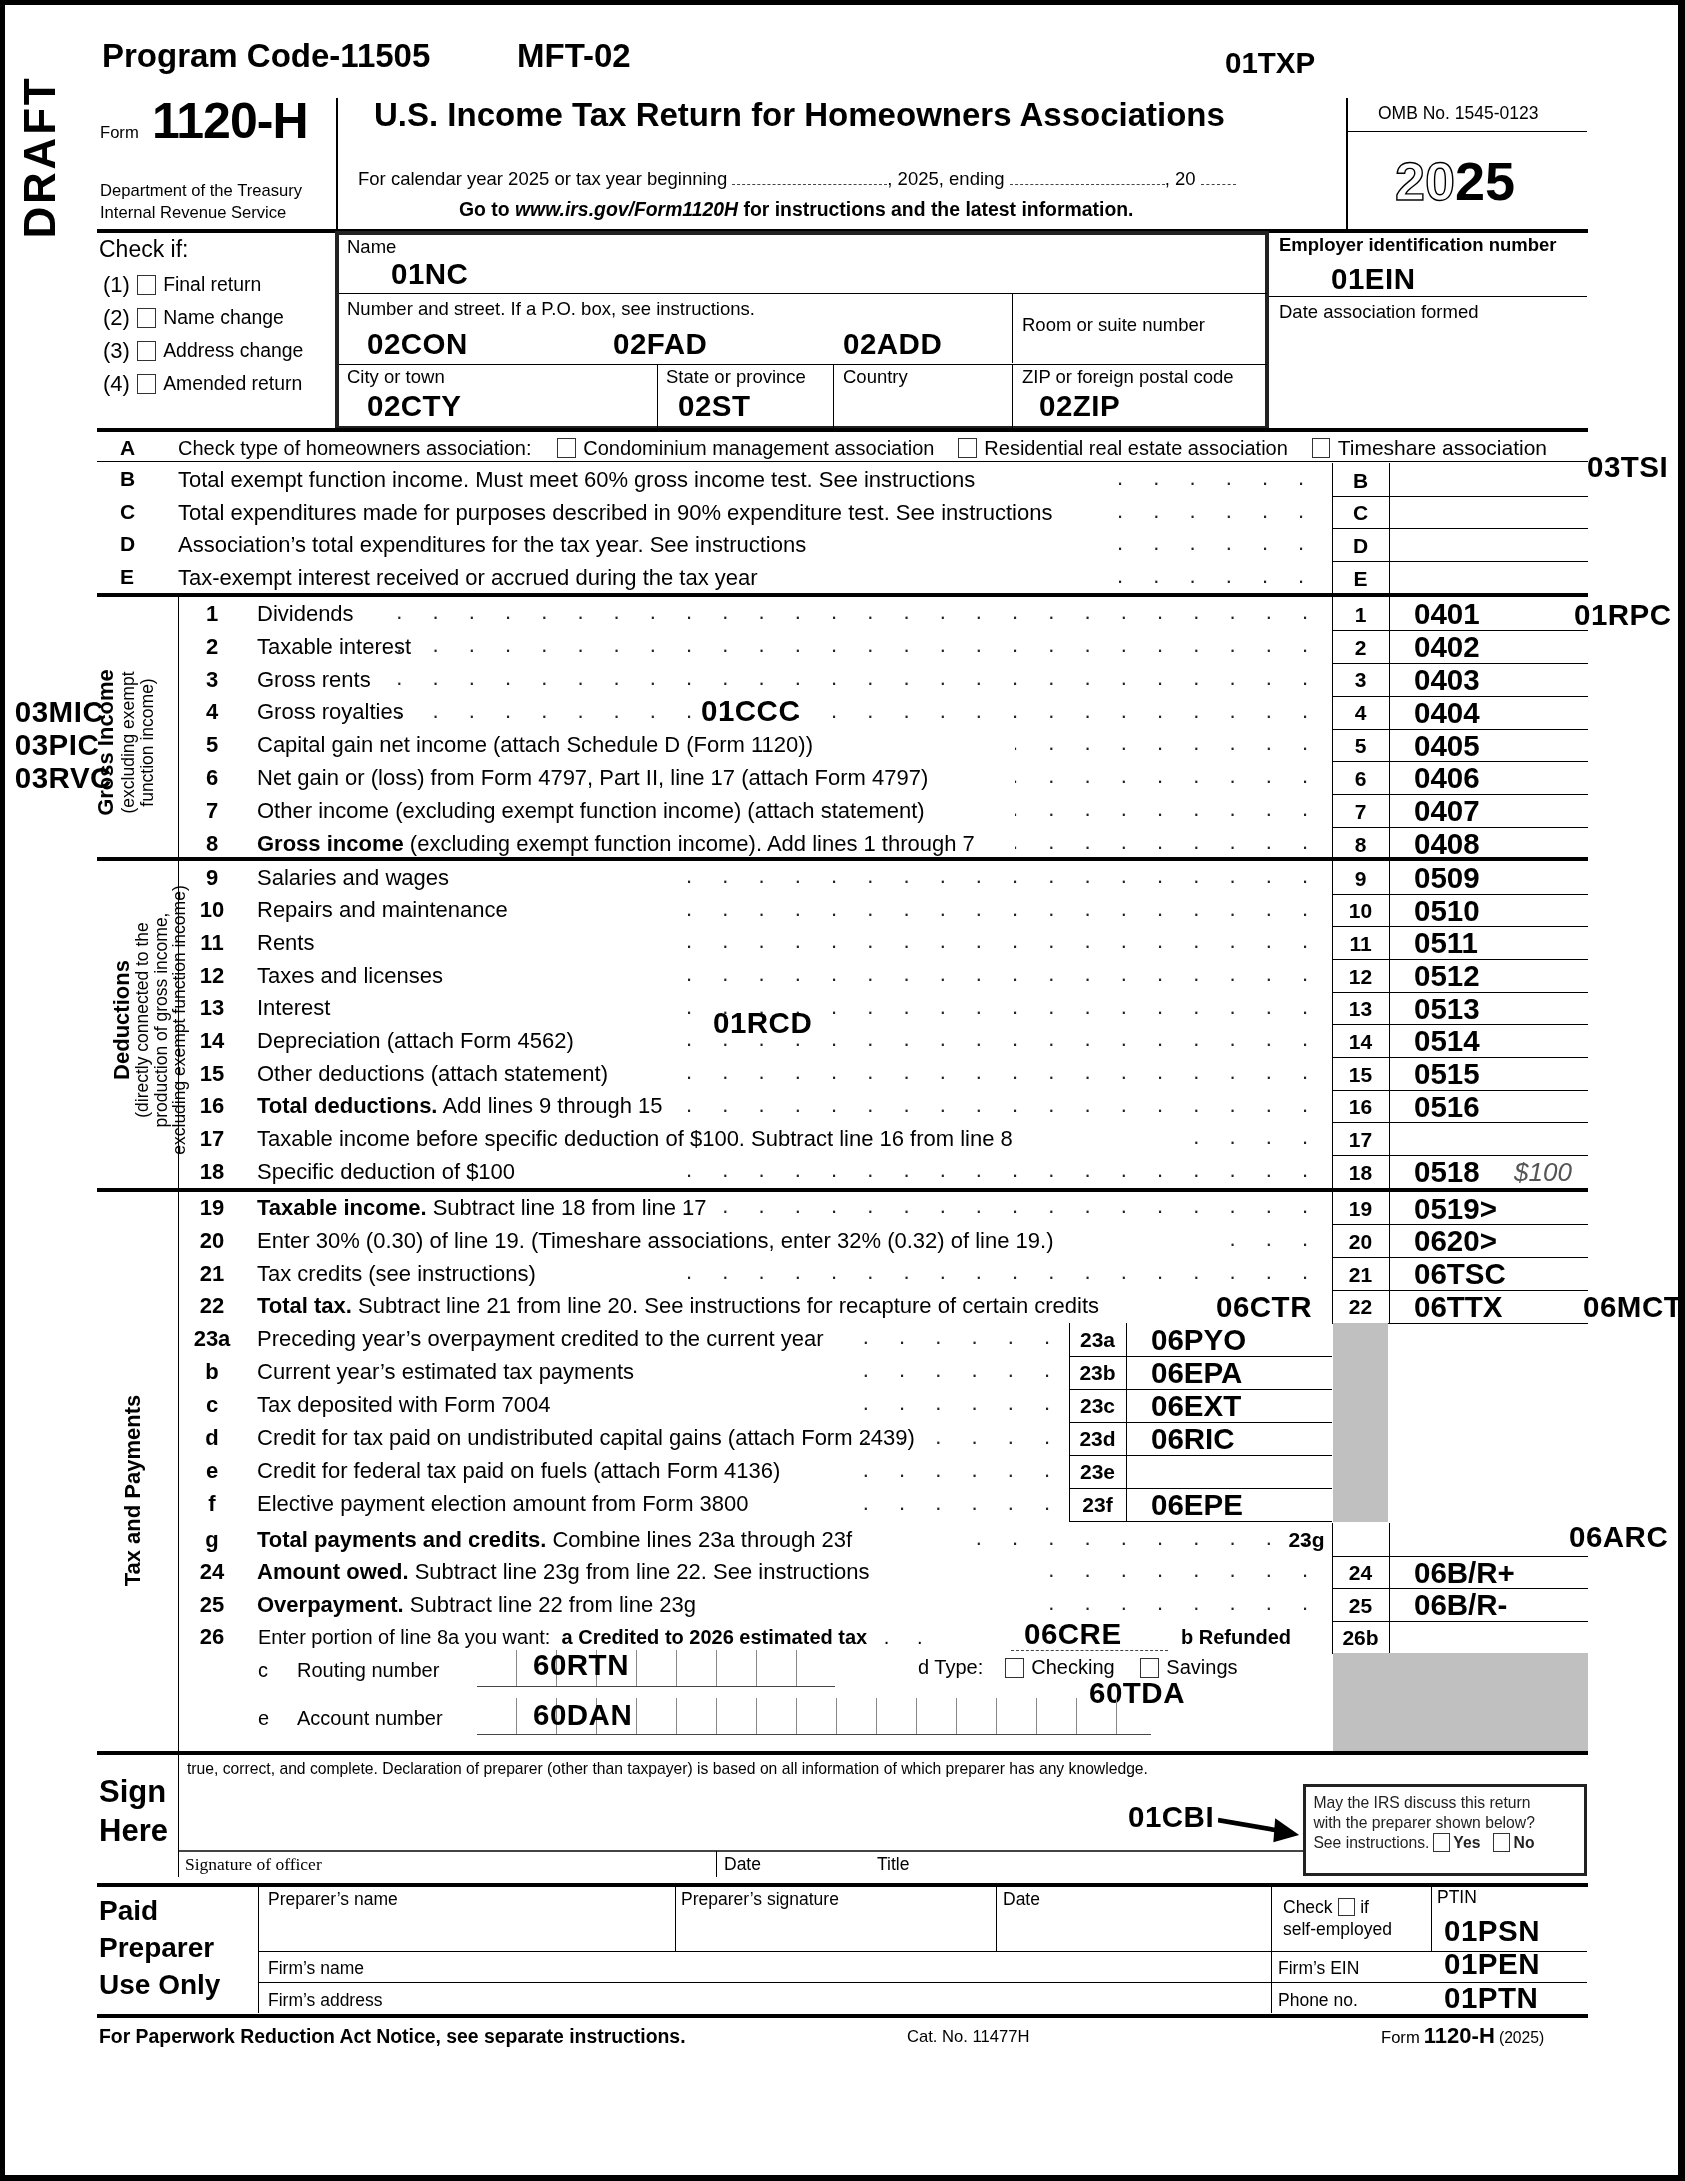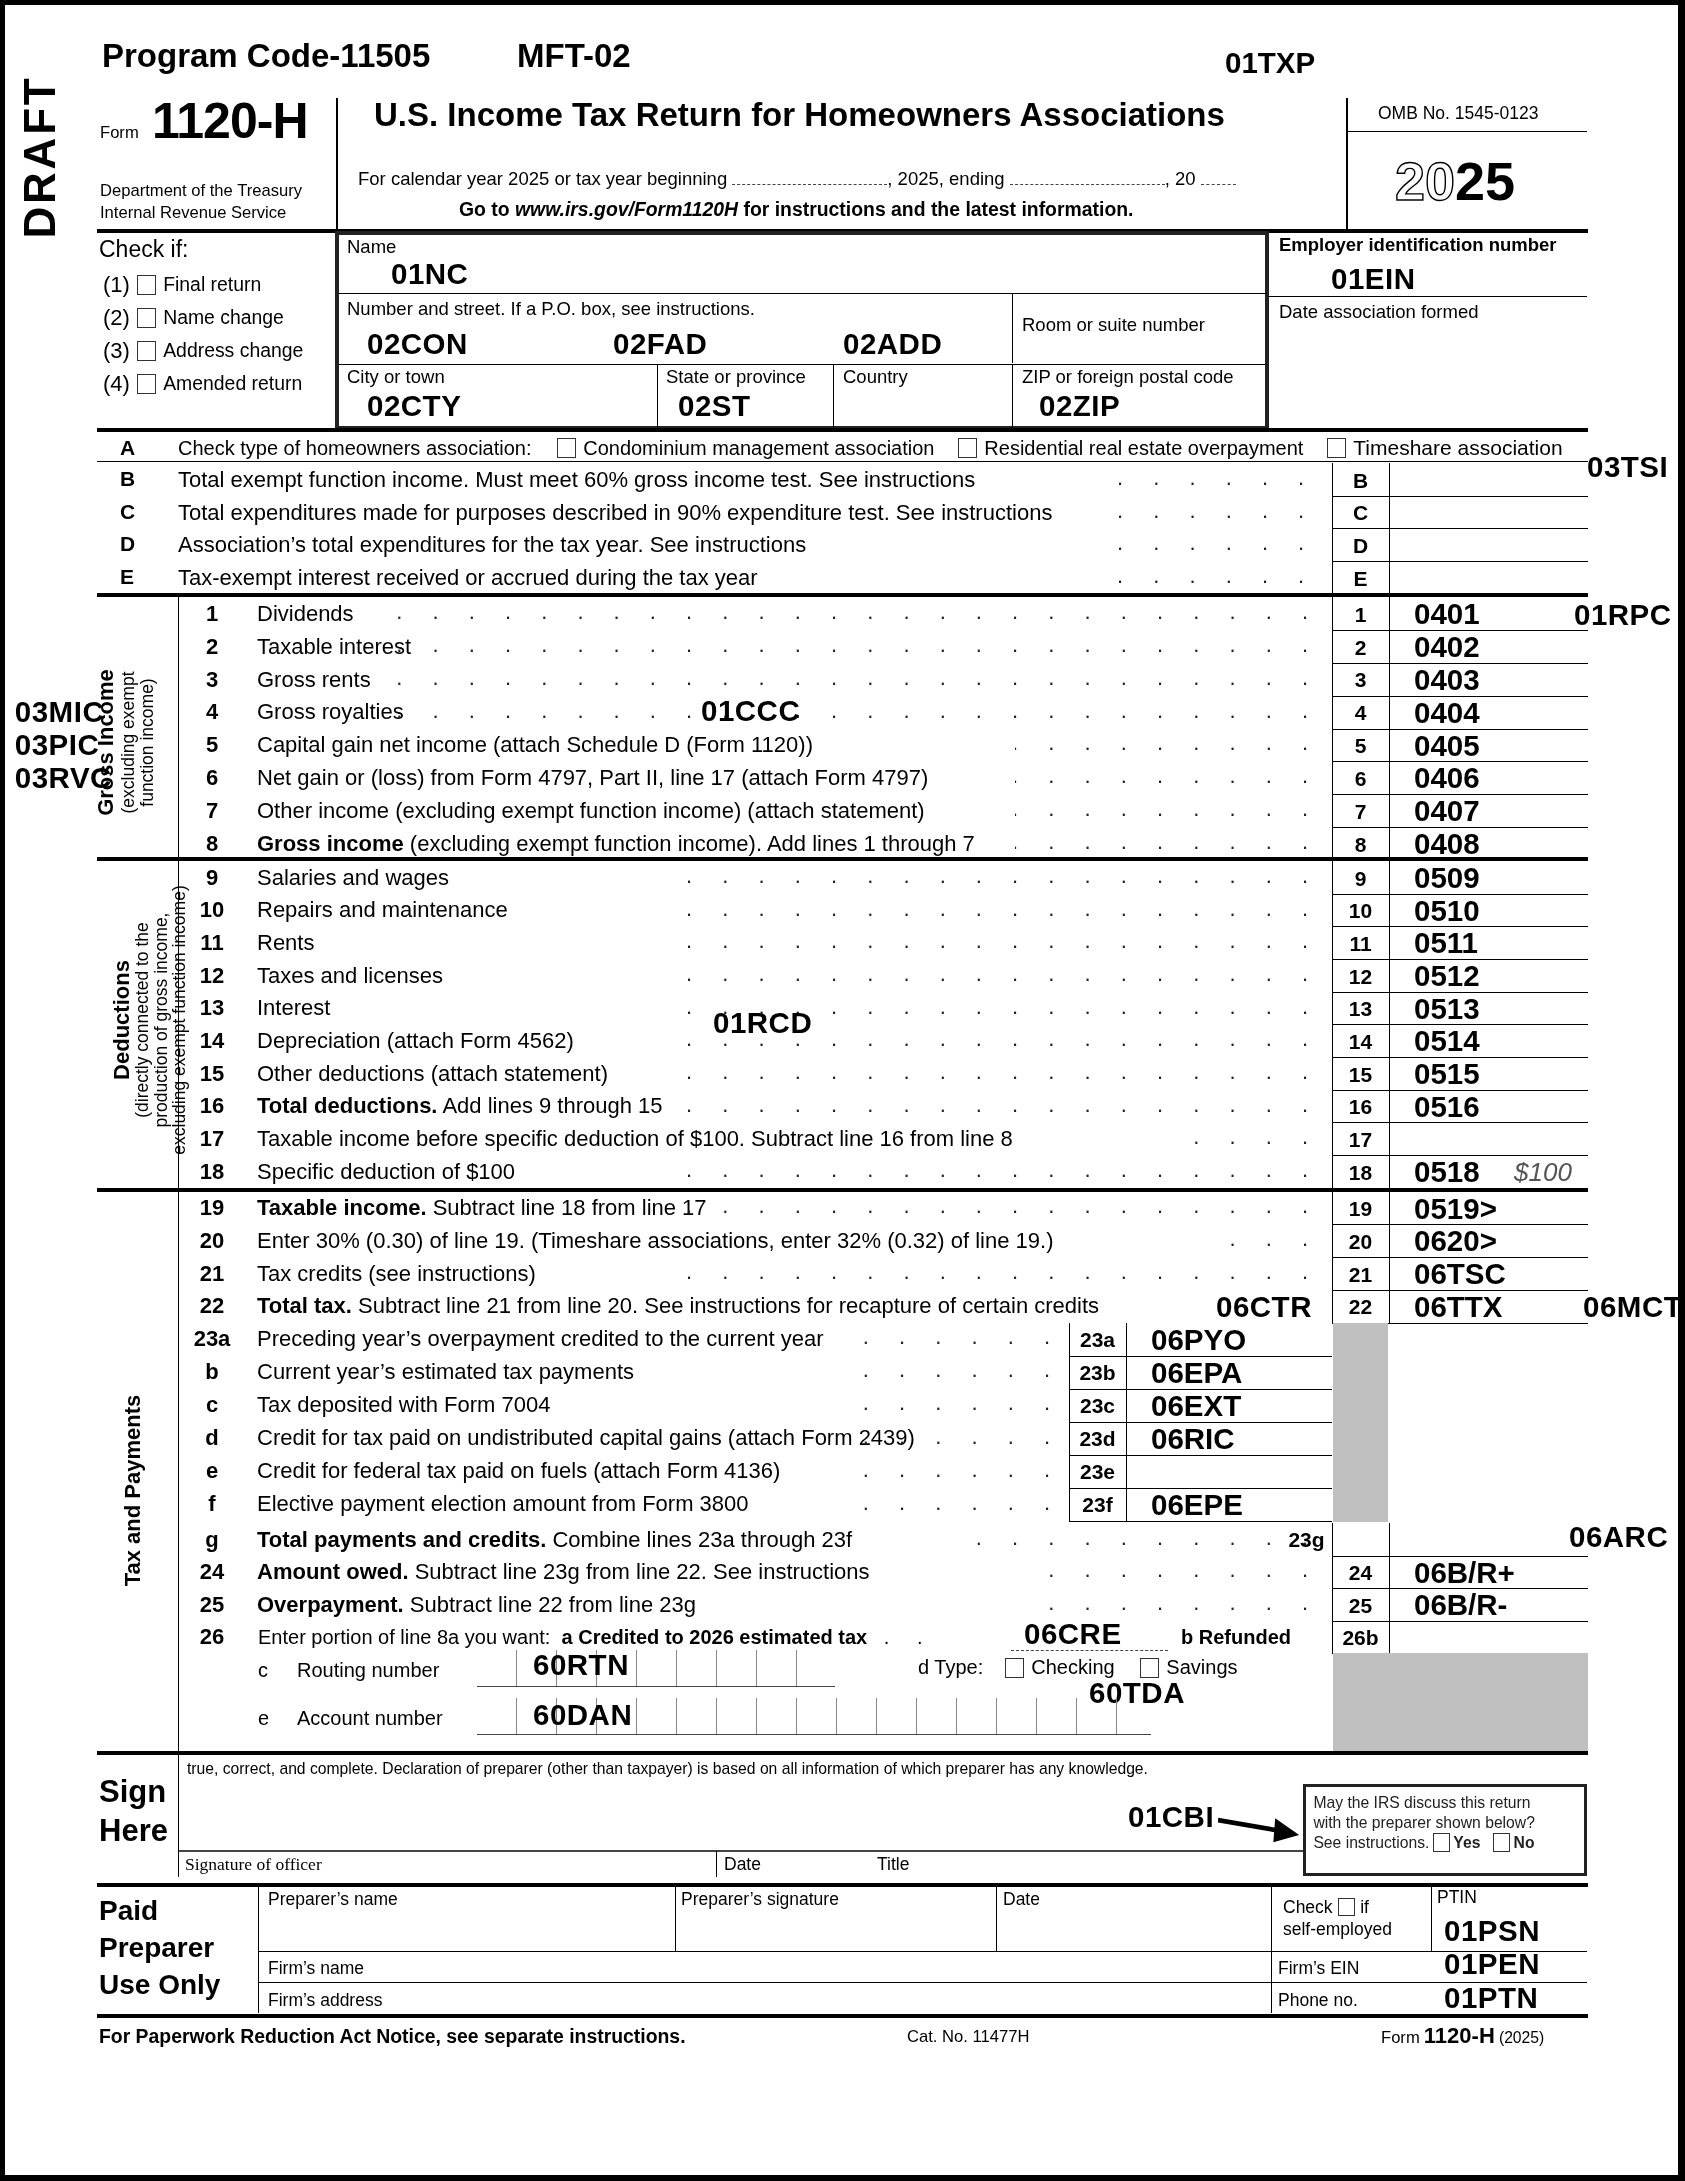--- a/index.html
+++ b/index.html
@@ -114,21 +114,21 @@
 <div class="hthick" style="left:97px;top:428px;width:1491px;height:3.7px;"></div>
 
 <div class="abs" style="left:120px;top:436px;font-size:21px;font-weight:bold;">A</div>
 <div class="abs" style="left:178px;top:436px;font-size:20px;white-space:nowrap;display:flex;align-items:center;gap:7.4px;">
   <span>Check type of homeowners association:</span>
   <span style="width:11px;"></span>
   <span class="cb"></span>
     <span>Condominium management association</span>
   <span style="width:9.2px;"></span>
   <span class="cb"></span>
-    <span>Residential real estate overpayment</span>
+    <span>Residential real estate association</span>
   <span style="width:9.2px;"></span>
   <span class="cb"></span>
     <span style="font-size:21px;">Timeshare association</span>
 </div>
 <div class="code" style="left:1587px;top:450px;">03TSI</div>
 <div class="hline" style="left:97px;top:461px;width:1491px;height:1.4px;"></div>
 
 <div id="be-lines">
     <div style="position:absolute;left:120px;top:467px;font-size:21px;font-weight:bold;">B</div>
     <div class="row-text" style="left:178px;top:467px;">Total exempt function income. Must meet 60% gross income test. See instructions</div>

